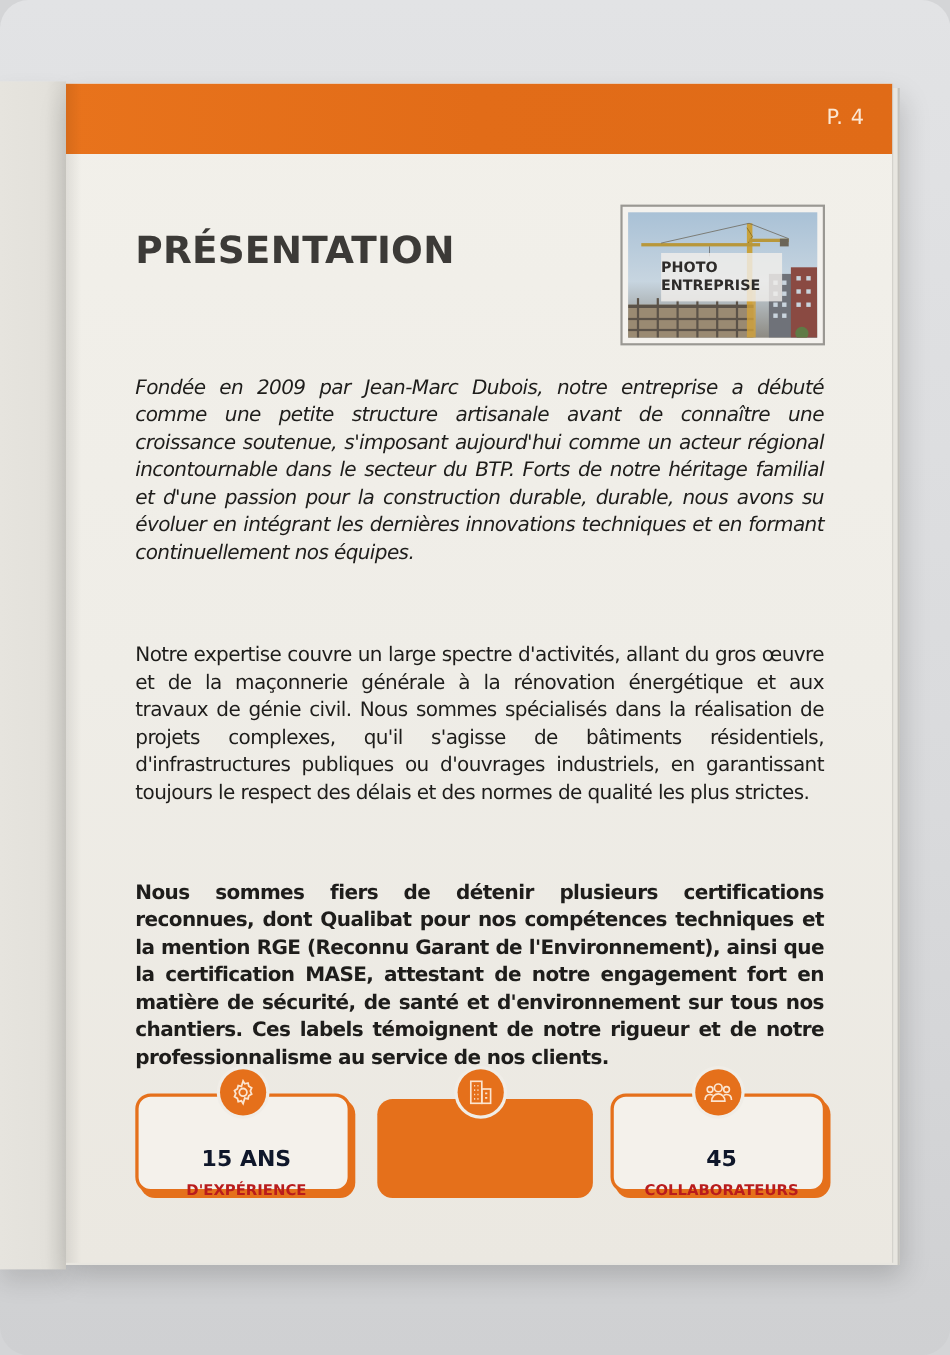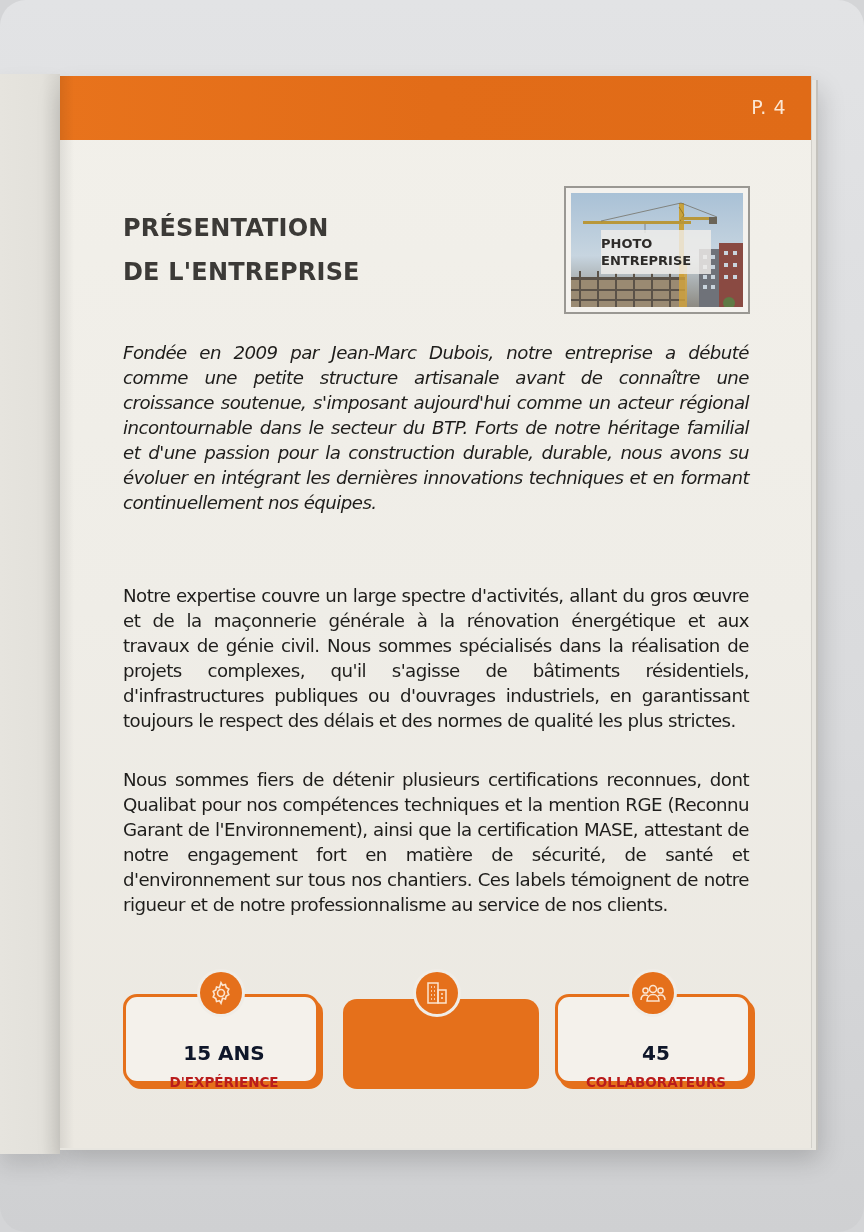--- a/index.html
+++ b/index.html
@@ -41,21 +41,21 @@
       position: absolute; left: 0; top: 0; width: 752px; height: 64px;
       background: linear-gradient(90deg, #e8731c 0%, #e26c18 50%, #e06b17 100%);
     }
     .page-number {
       position: absolute; right: 26px; top: 20px;
       color: #fbe7d4; font-size: 19px; letter-spacing: 0.5px;
       font-family: "DejaVu Sans", sans-serif;
     }
     .title {
       position: absolute; left: 63px; top: 130px;
-      color: #3c3a37; font-weight: bold; font-size: 24px; line-height: 44px;
+      color: #3c3a37; font-weight: bold; font-size: 34px; line-height: 44px;
       font-family: "DejaVu Sans", sans-serif; letter-spacing: 0.2px;
     }
     .photo-frame {
       position: absolute; left: 504px; top: 110px; width: 186px; height: 128px;
       border: 2px solid #9a9893; background: #f4f2ee; padding: 5px;
     }
     .photo {
       position: relative; width: 100%; height: 100%;
       background: linear-gradient(180deg, #a9c1d6 0%, #c7d5e0 55%, #8d8a82 100%);
       overflow: hidden;
@@ -70,21 +70,21 @@
     }
     .body-text {
       position: absolute; left: 63px; width: 626px;
       color: #1e1d1b; font-size: 18.2px; line-height: 25px;
       text-align: justify; hyphens: none;
       font-family: "DejaVu Sans", sans-serif; letter-spacing: -0.55px;
       word-spacing: 0px;
     }
     .p1 { top: 264px; font-style: italic; }
     .p2 { top: 507px; }
-    .p3 { top: 691px; }
+    .p3 { top: 723px; font-weight: bold; }
 
     .stats {
       position: absolute; left: 63px; top: 896px; width: 632px; height: 120px;
     }
     .stat {
       position: absolute; top: 0; width: 200px; height: 118px;
     }
     .stat-shadow {
       position: absolute; left: 4px; top: 27px; width: 196px; height: 90px;
       background: #e5701b; border-radius: 14px;
@@ -117,21 +117,20 @@
   <div class="left-page"></div>
   <div class="page-stack"></div>
 
   <div class="page">
     <div class="header-band">
       <span class="page-number">P. 4</span>
     </div>
 
     <h1 class="title">
       <span>PRÉSENTATION</span><br>
-      <span>DE L'ENTREPRISE</span>
     </h1>
 
     <div class="photo-frame">
       <div class="photo">
         <svg width="172" height="114" viewBox="0 0 172 114">
 
           <rect x="108" y="10" width="5" height="104" fill="#c8a23c"></rect>
           <line x1="108" y1="14" x2="113" y2="22" stroke="#8a6e22" stroke-width="0.8"></line>
           <line x1="113" y1="22" x2="108" y2="30" stroke="#8a6e22" stroke-width="0.8"></line>
 

